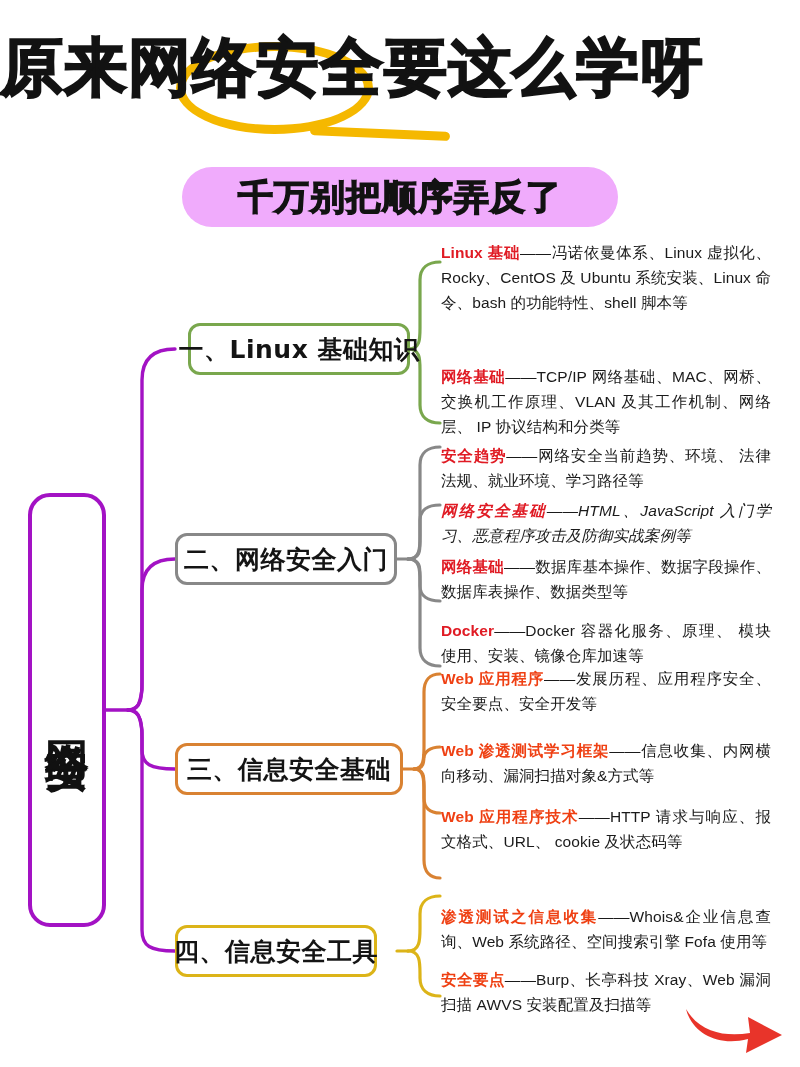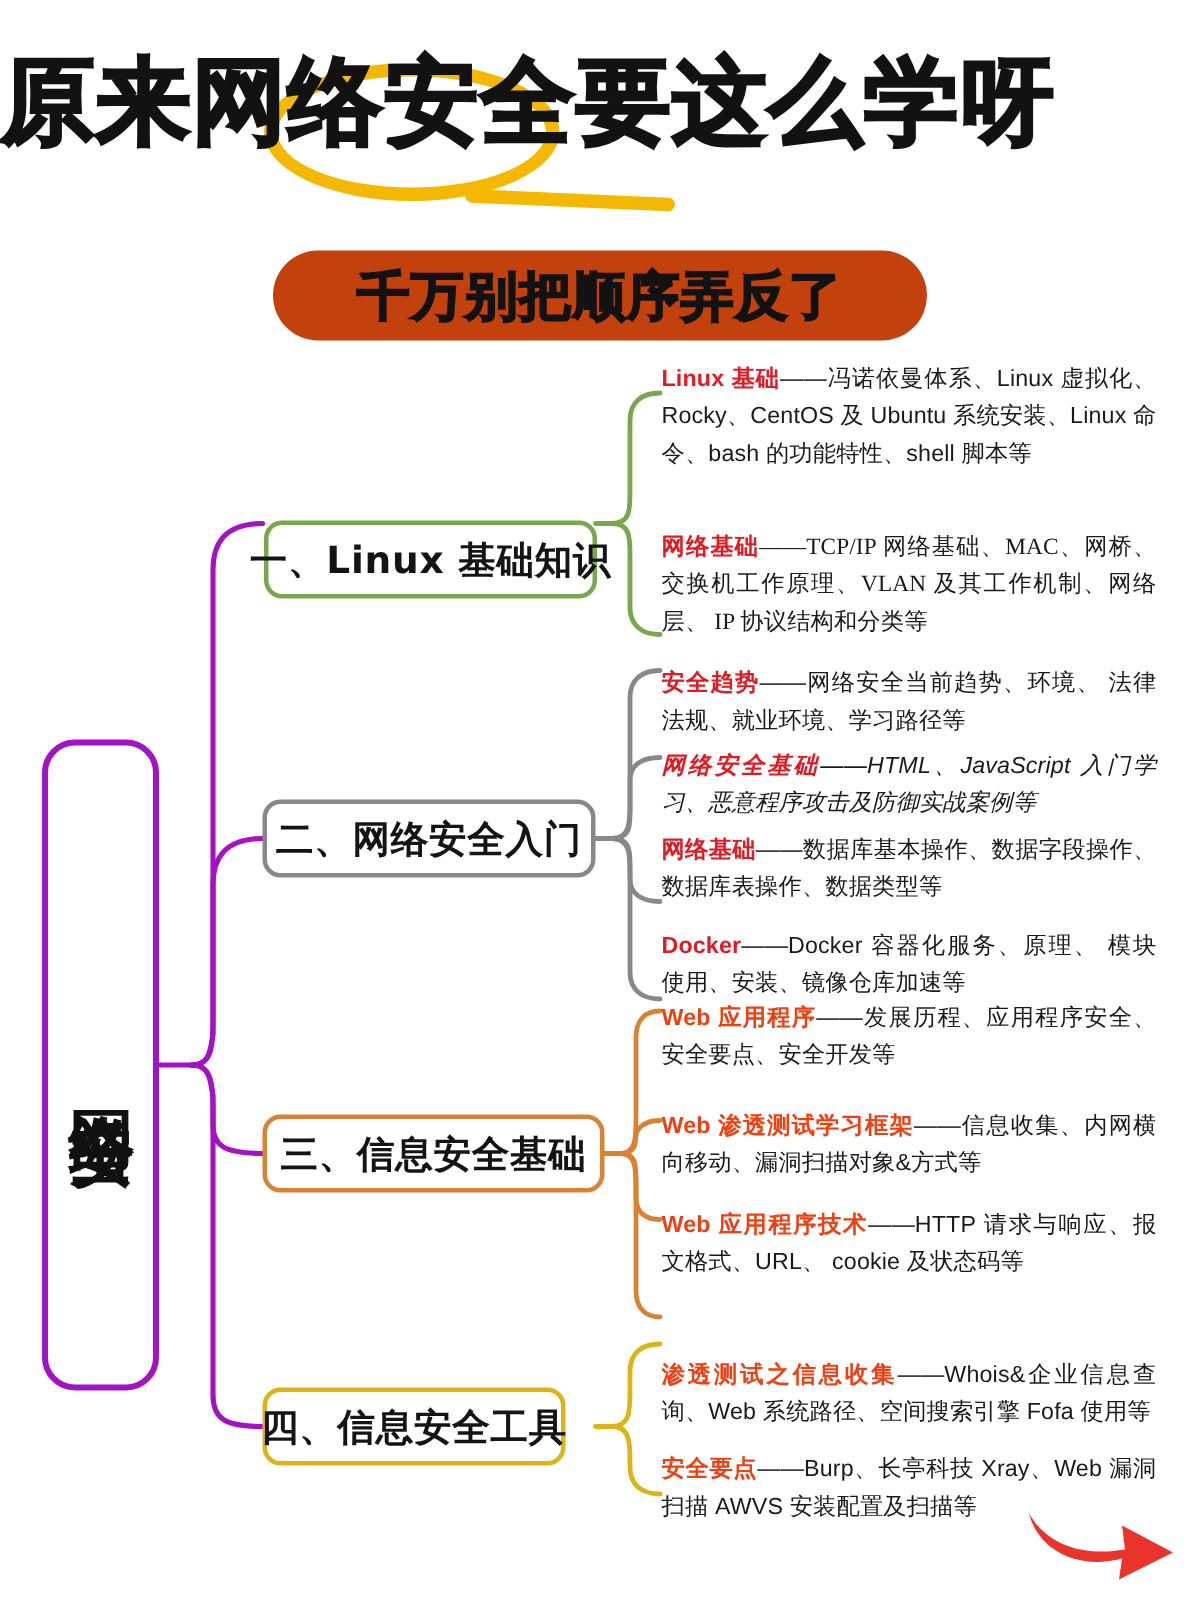--- a/index.html
+++ b/index.html
@@ -62,21 +62,21 @@
     color: #121212;
     -webkit-text-stroke: 2px #121212;
     white-space: nowrap;
   }
   #subtitle-pill {
     position: absolute;
     left: 182px;
     top: 167px;
     width: 436px;
     height: 60px;
-    background: #c2410c;
+    background: #f0abfc;
     border-radius: 30px;
     display: flex;
     align-items: center;
     justify-content: center;
   }
   #subtitle-text {
     font-family: "DejaVu Sans", sans-serif;
     font-size: 35px;
     font-weight: 900;
     letter-spacing: 1px;
@@ -140,21 +140,21 @@
     padding: 0 14px;
   }
   .branch-label {
     font-family: "DejaVu Sans", sans-serif;
     font-size: 25px;
     font-weight: 700;
     color: #141414;
     white-space: nowrap;
     letter-spacing: 0.5px;
   }
-  #branch-1 { left: 176px; top: 83px;  width: 222px; height: 52px; border-color: #79a74d; margin-top: 24px; }
+  #branch-1 { left: 188px; top: 83px;  width: 222px; height: 52px; border-color: #79a74d; }
   #branch-2 { left: 175px; top: 293px; width: 222px; height: 52px; border-color: #888888; }
   #branch-3 { left: 175px; top: 503px; width: 228px; height: 52px; border-color: #d98232; }
   #branch-4 { left: 175px; top: 685px; width: 202px; height: 52px; border-color: #dcb418; }
 
   
   .leaf {
     position: absolute;
     width: 330px;
     font-size: 15.5px;
     line-height: 1.62;
@@ -246,21 +246,21 @@
   <div id="branch-3" class="branch-node">
     <span class="branch-label">三、信息安全基础</span>
   </div>
   <div id="branch-4" class="branch-node">
     <span class="branch-label">四、信息安全工具</span>
   </div>
 
   <div class="leaf" style="left:441px; top:0px;">
     <span class="kw kw-red">Linux 基础</span><span class="dash">——</span><span>冯诺依曼体系、Linux 虚拟化、Rocky、CentOS 及 Ubuntu 系统安装、Linux 命令、bash 的功能特性、shell 脚本等</span>
   </div>
-  <div class="leaf" style="left:441px; top:112px;font-family:Liberation Serif, serif;">
+  <div class="leaf" style="left:441px; top:124px;">
     <span class="kw kw-red">网络基础</span><span class="dash">——</span><span>TCP/IP 网络基础、MAC、网桥、交换机工作原理、VLAN 及其工作机制、网络层、 IP 协议结构和分类等</span>
   </div>
 
   <div class="leaf" style="left:441px; top:203px;">
     <span class="kw kw-red">安全趋势</span><span class="dash">——</span><span>网络安全当前趋势、环境、 法律法规、就业环境、学习路径等</span>
   </div>
   <div class="leaf" style="left:441px; top:258px;font-style:italic;">
     <span class="kw kw-red">网络安全基础</span><span class="dash">——</span><span>HTML、JavaScript 入门学习、恶意程序攻击及防御实战案例等</span>
   </div>
   <div class="leaf" style="left:441px; top:314px;">

